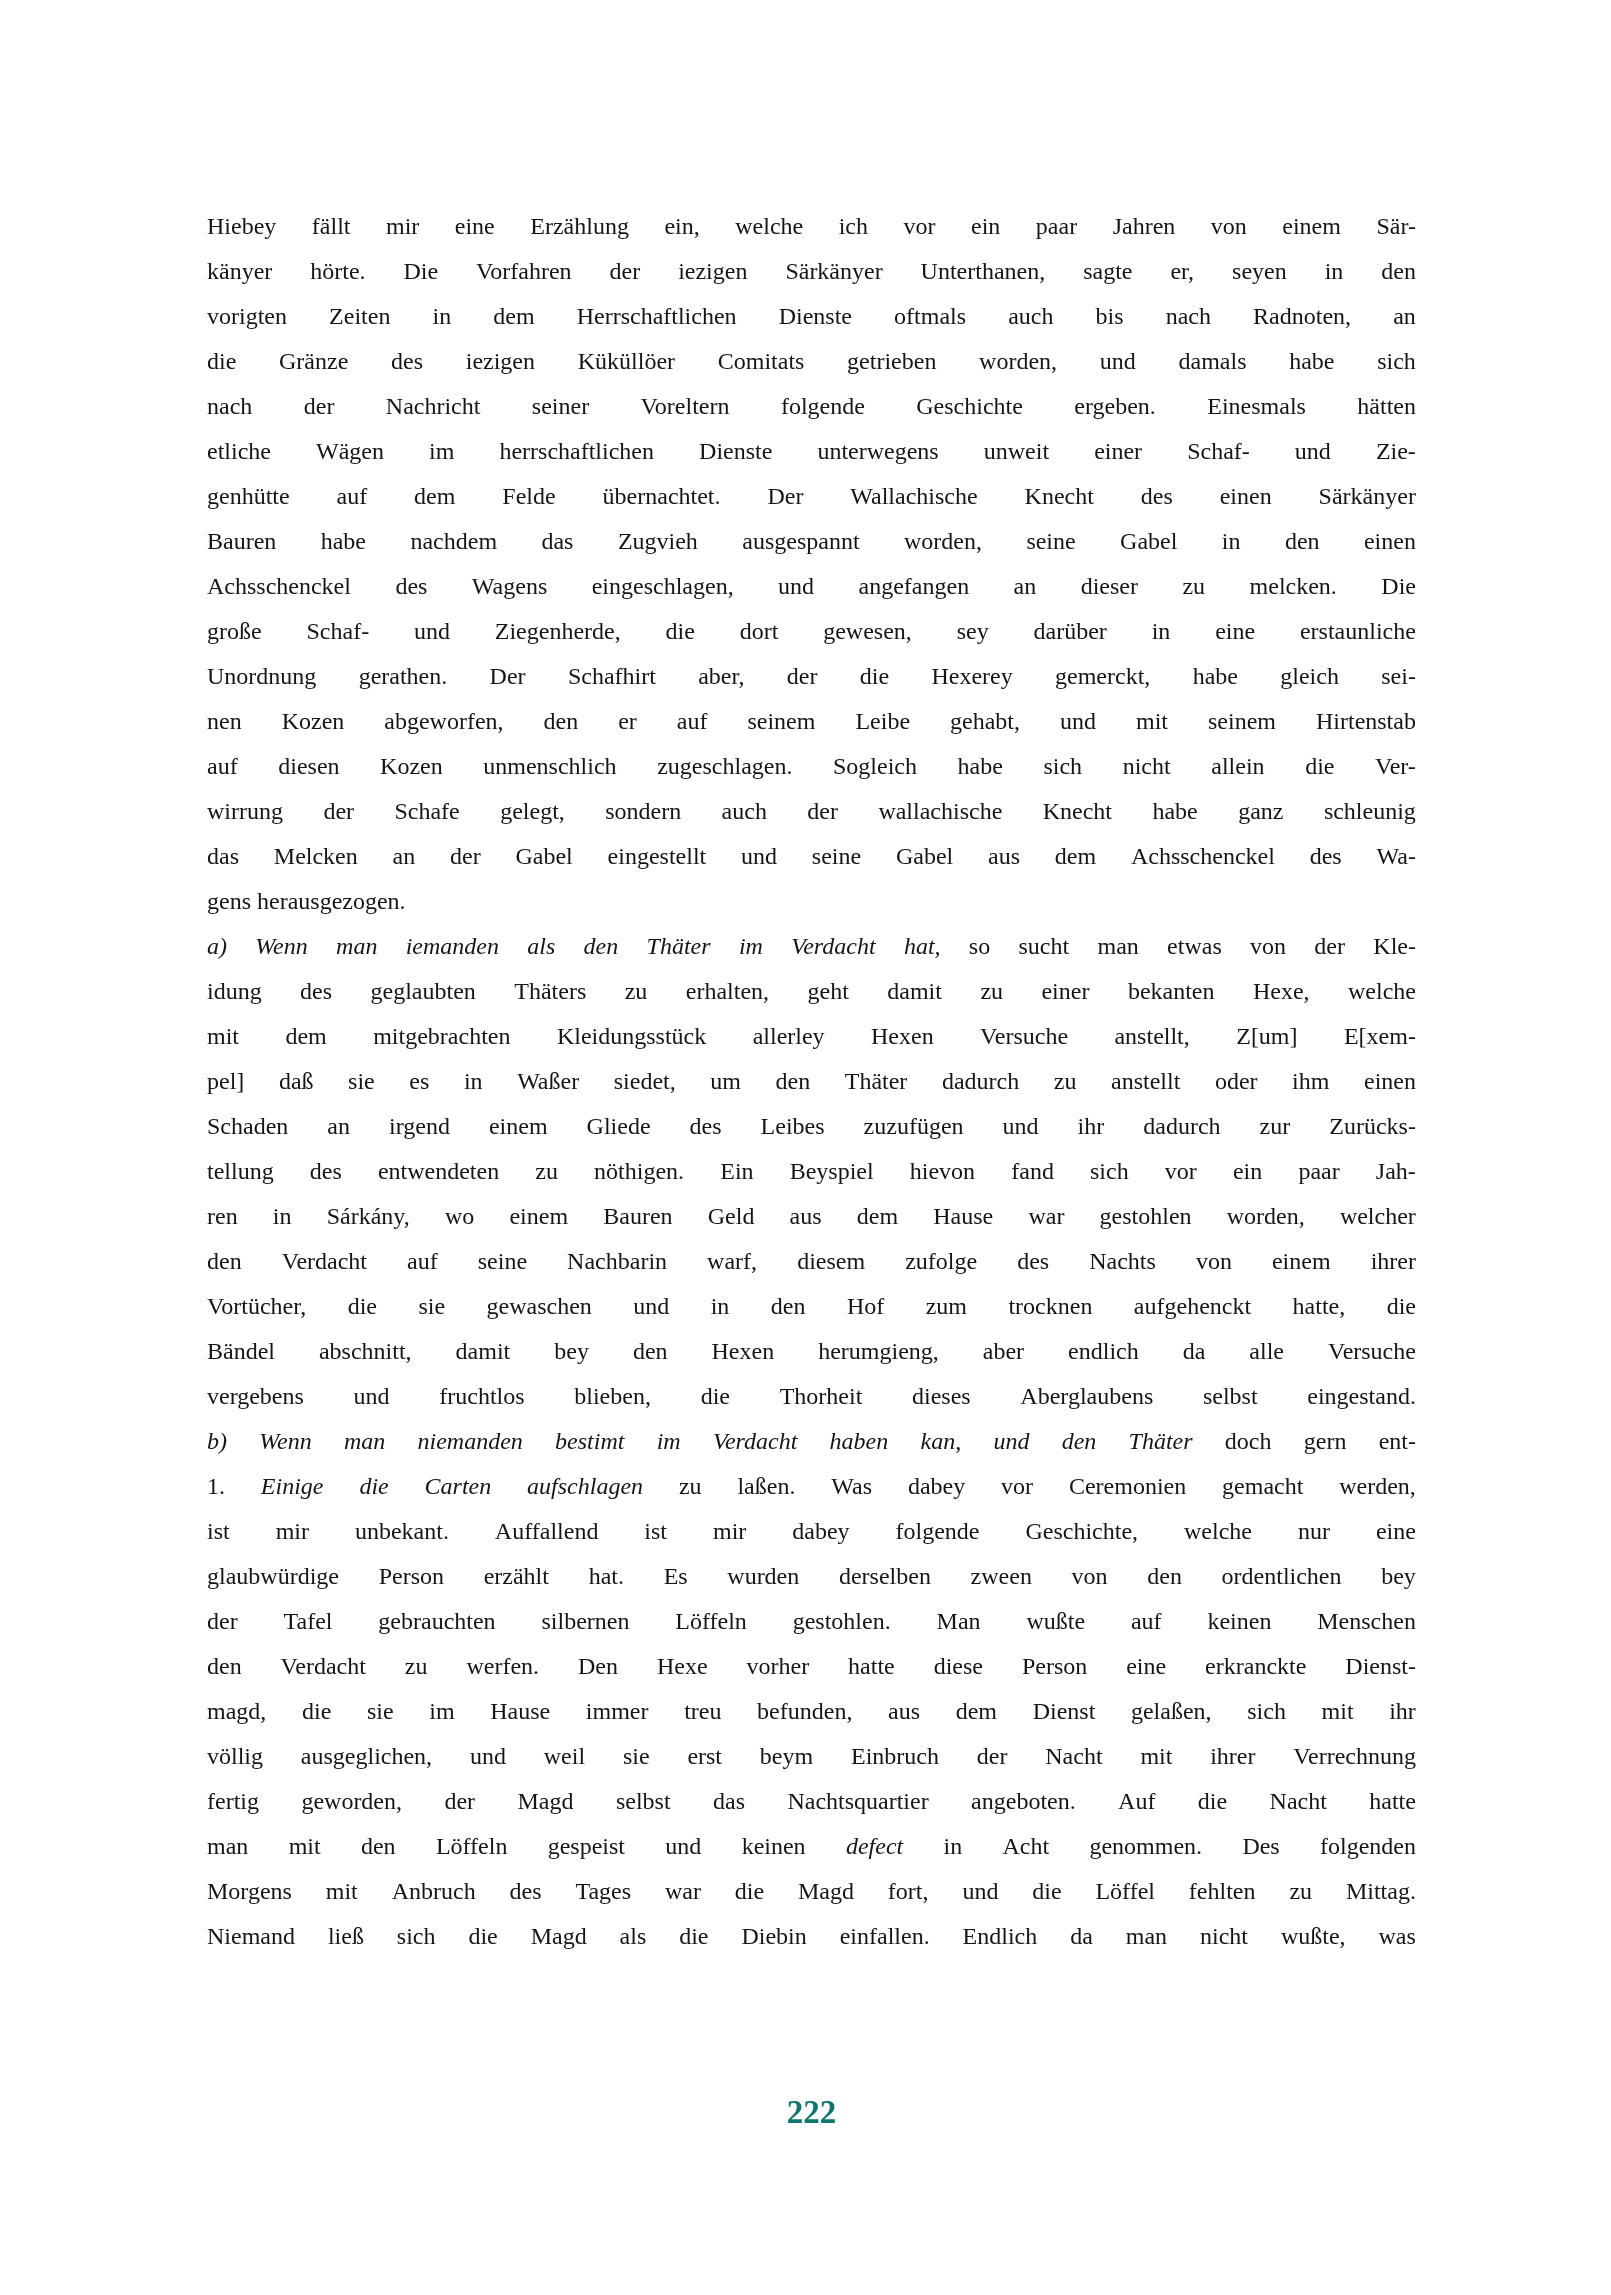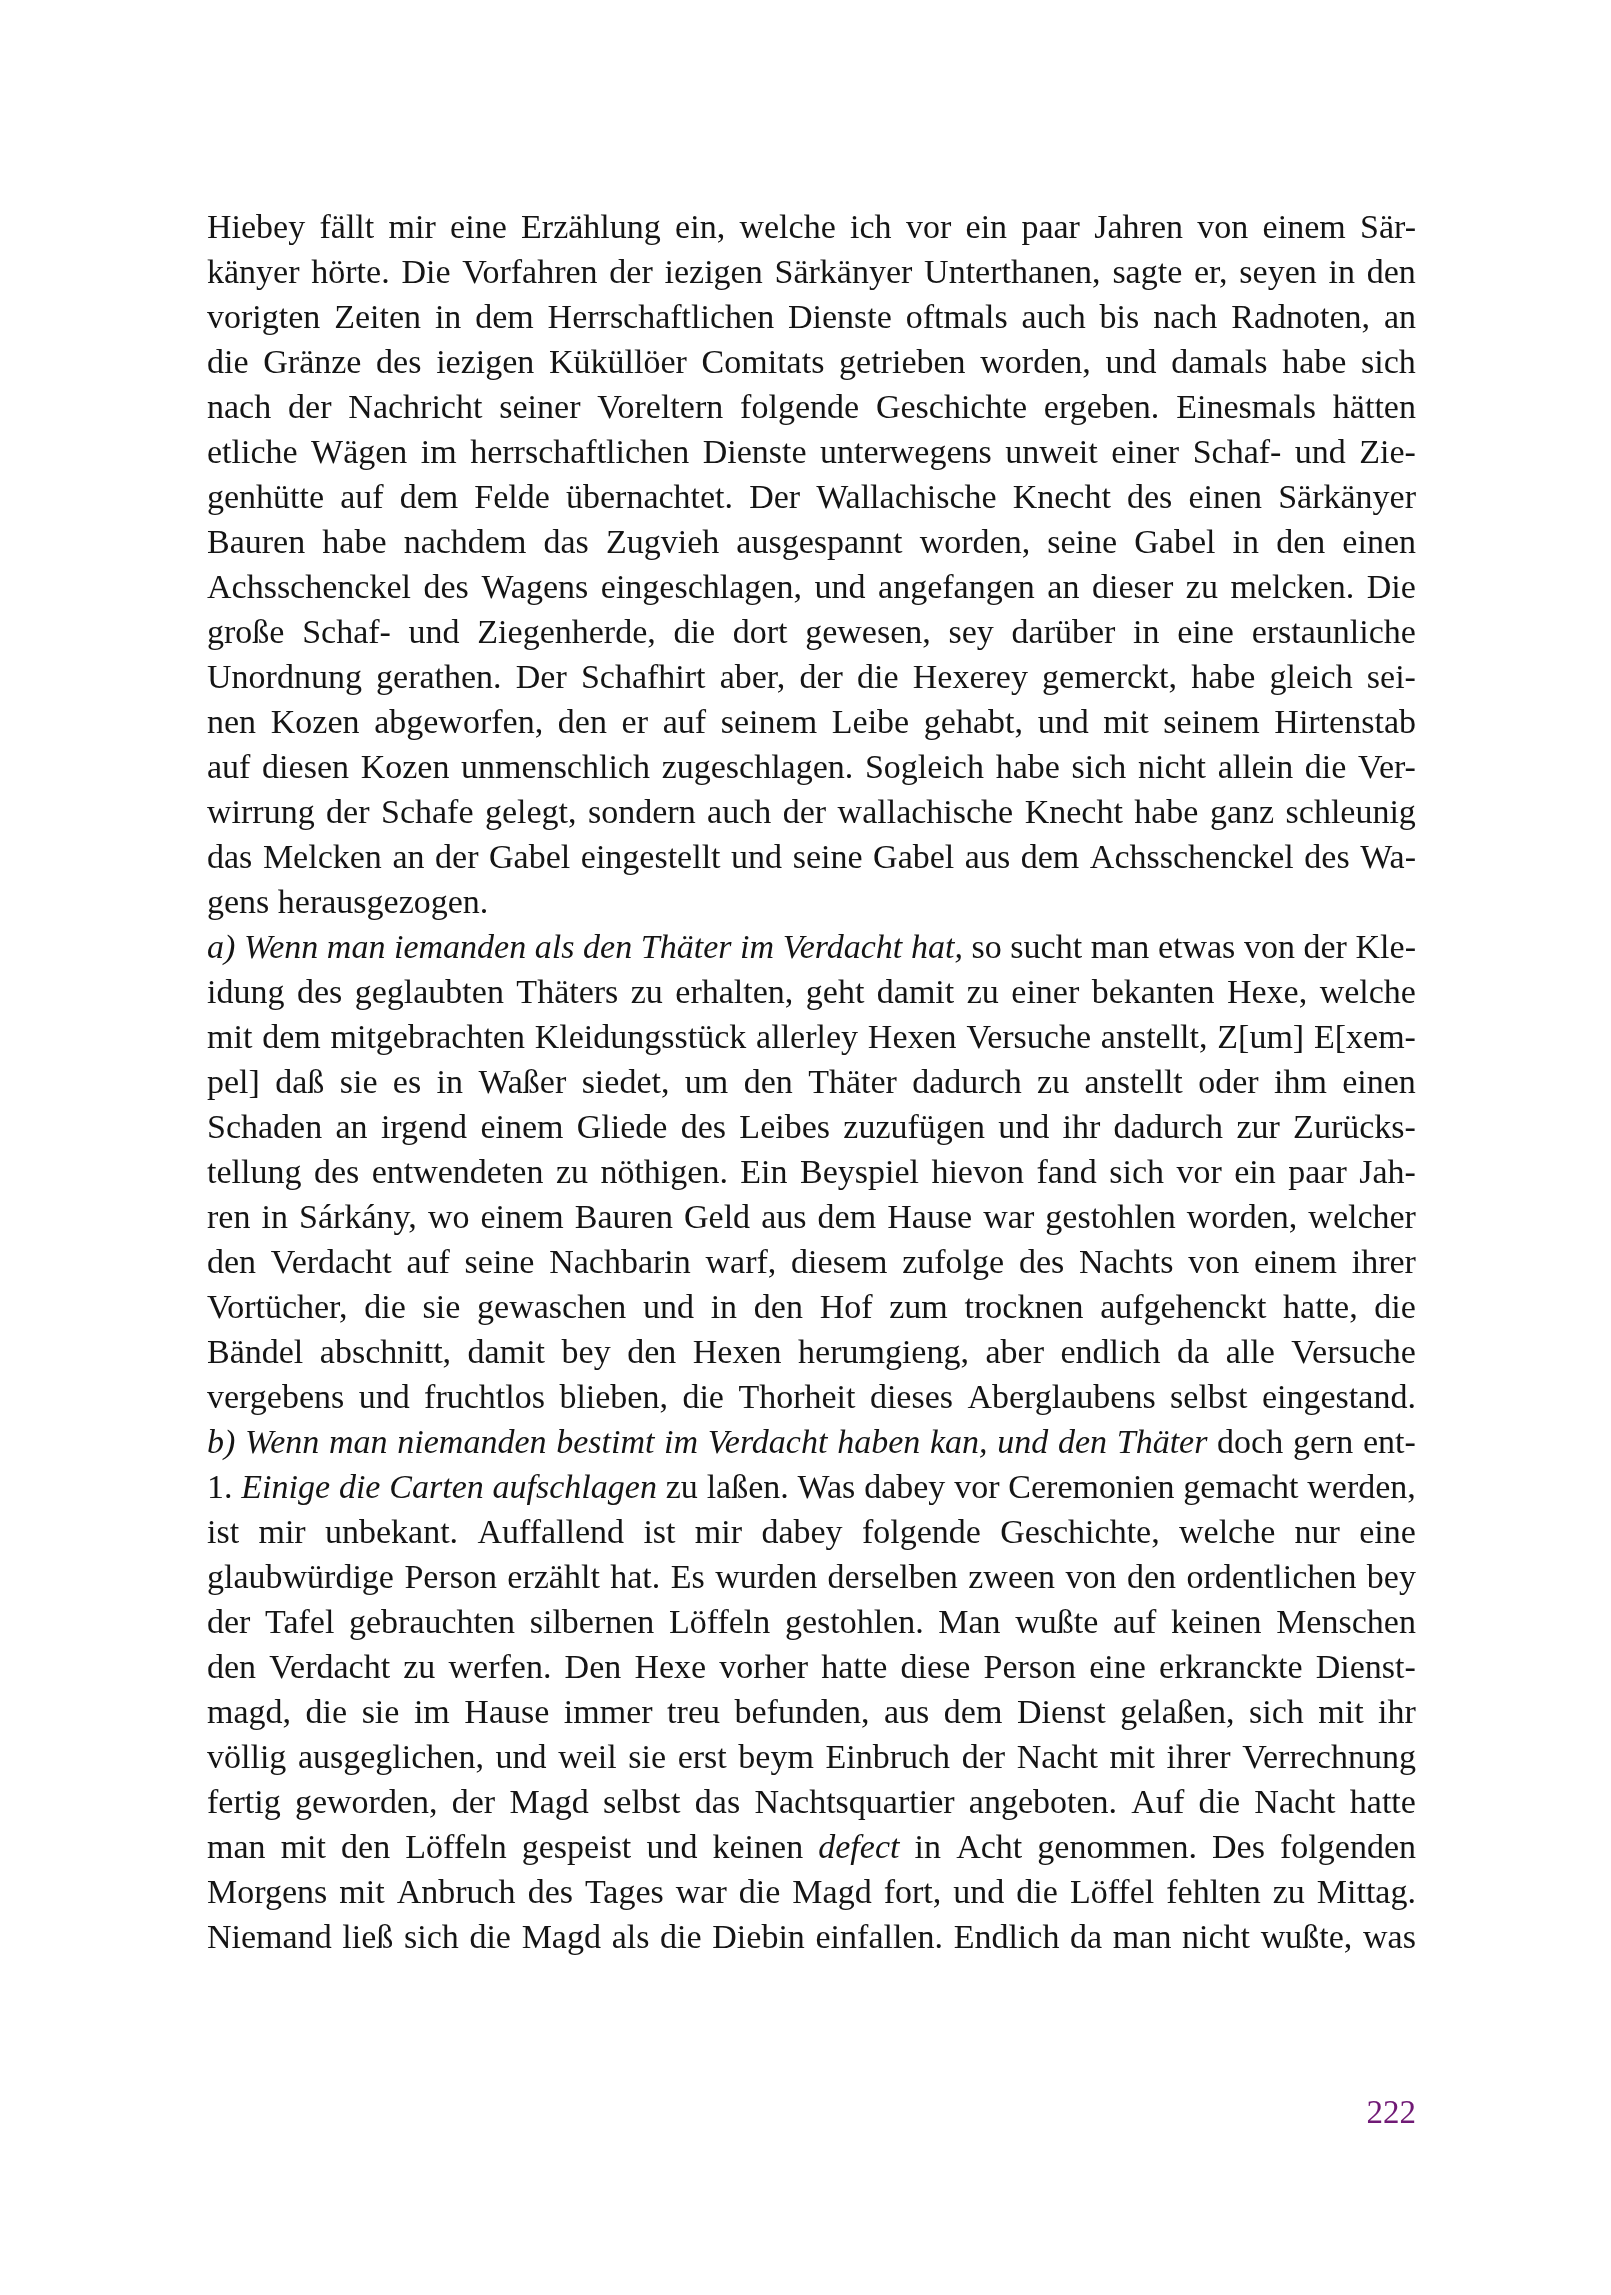--- a/index.html
+++ b/index.html
@@ -12,42 +12,43 @@
     position: relative;
     width: 1612px; height: 2295px;
     background: #ffffff;
     overflow: hidden;
   }
   .text-block {
     position: absolute;
     left: 207px; top: 204px;
     width: 1209px;
     color: #151515;
-    font-size: 34px;
+    font-size: 24px;
     line-height: 45px;
     font-family: Liberation Serif, serif;
   }
   .line {
     height: 45px;
     white-space: pre;
   }
   .line.just {
     display: flex;
     justify-content: space-between;
     align-items: baseline;
   }
   .it { font-style: italic; }
   .page-number {
     position: absolute;
     left: 207px; top: 2090px;
     width: 1209px;
-    text-align: right;
-    color: #701a75;
+    text-align: center;
+    color: #0f766e;
     font-size: 33px;
     line-height: 45px;
+    font-weight: bold;
   }
 </style>
 </head>
 <body>
 
 <div class="page">
   <div class="text-block">
       <div class="line just"><span>Hiebey</span><span>fällt</span><span>mir</span><span>eine</span><span>Erzählung</span><span>ein,</span><span>welche</span><span>ich</span><span>vor</span><span>ein</span><span>paar</span><span>Jahren</span><span>von</span><span>einem</span><span>Sär-</span></div>
       <div class="line just"><span>känyer</span><span>hörte.</span><span>Die</span><span>Vorfahren</span><span>der</span><span>iezigen</span><span>Särkänyer</span><span>Unterthanen,</span><span>sagte</span><span>er,</span><span>seyen</span><span>in</span><span>den</span></div>
       <div class="line just"><span>vorigten</span><span>Zeiten</span><span>in</span><span>dem</span><span>Herrschaftlichen</span><span>Dienste</span><span>oftmals</span><span>auch</span><span>bis</span><span>nach</span><span>Radnoten,</span><span>an</span></div>

